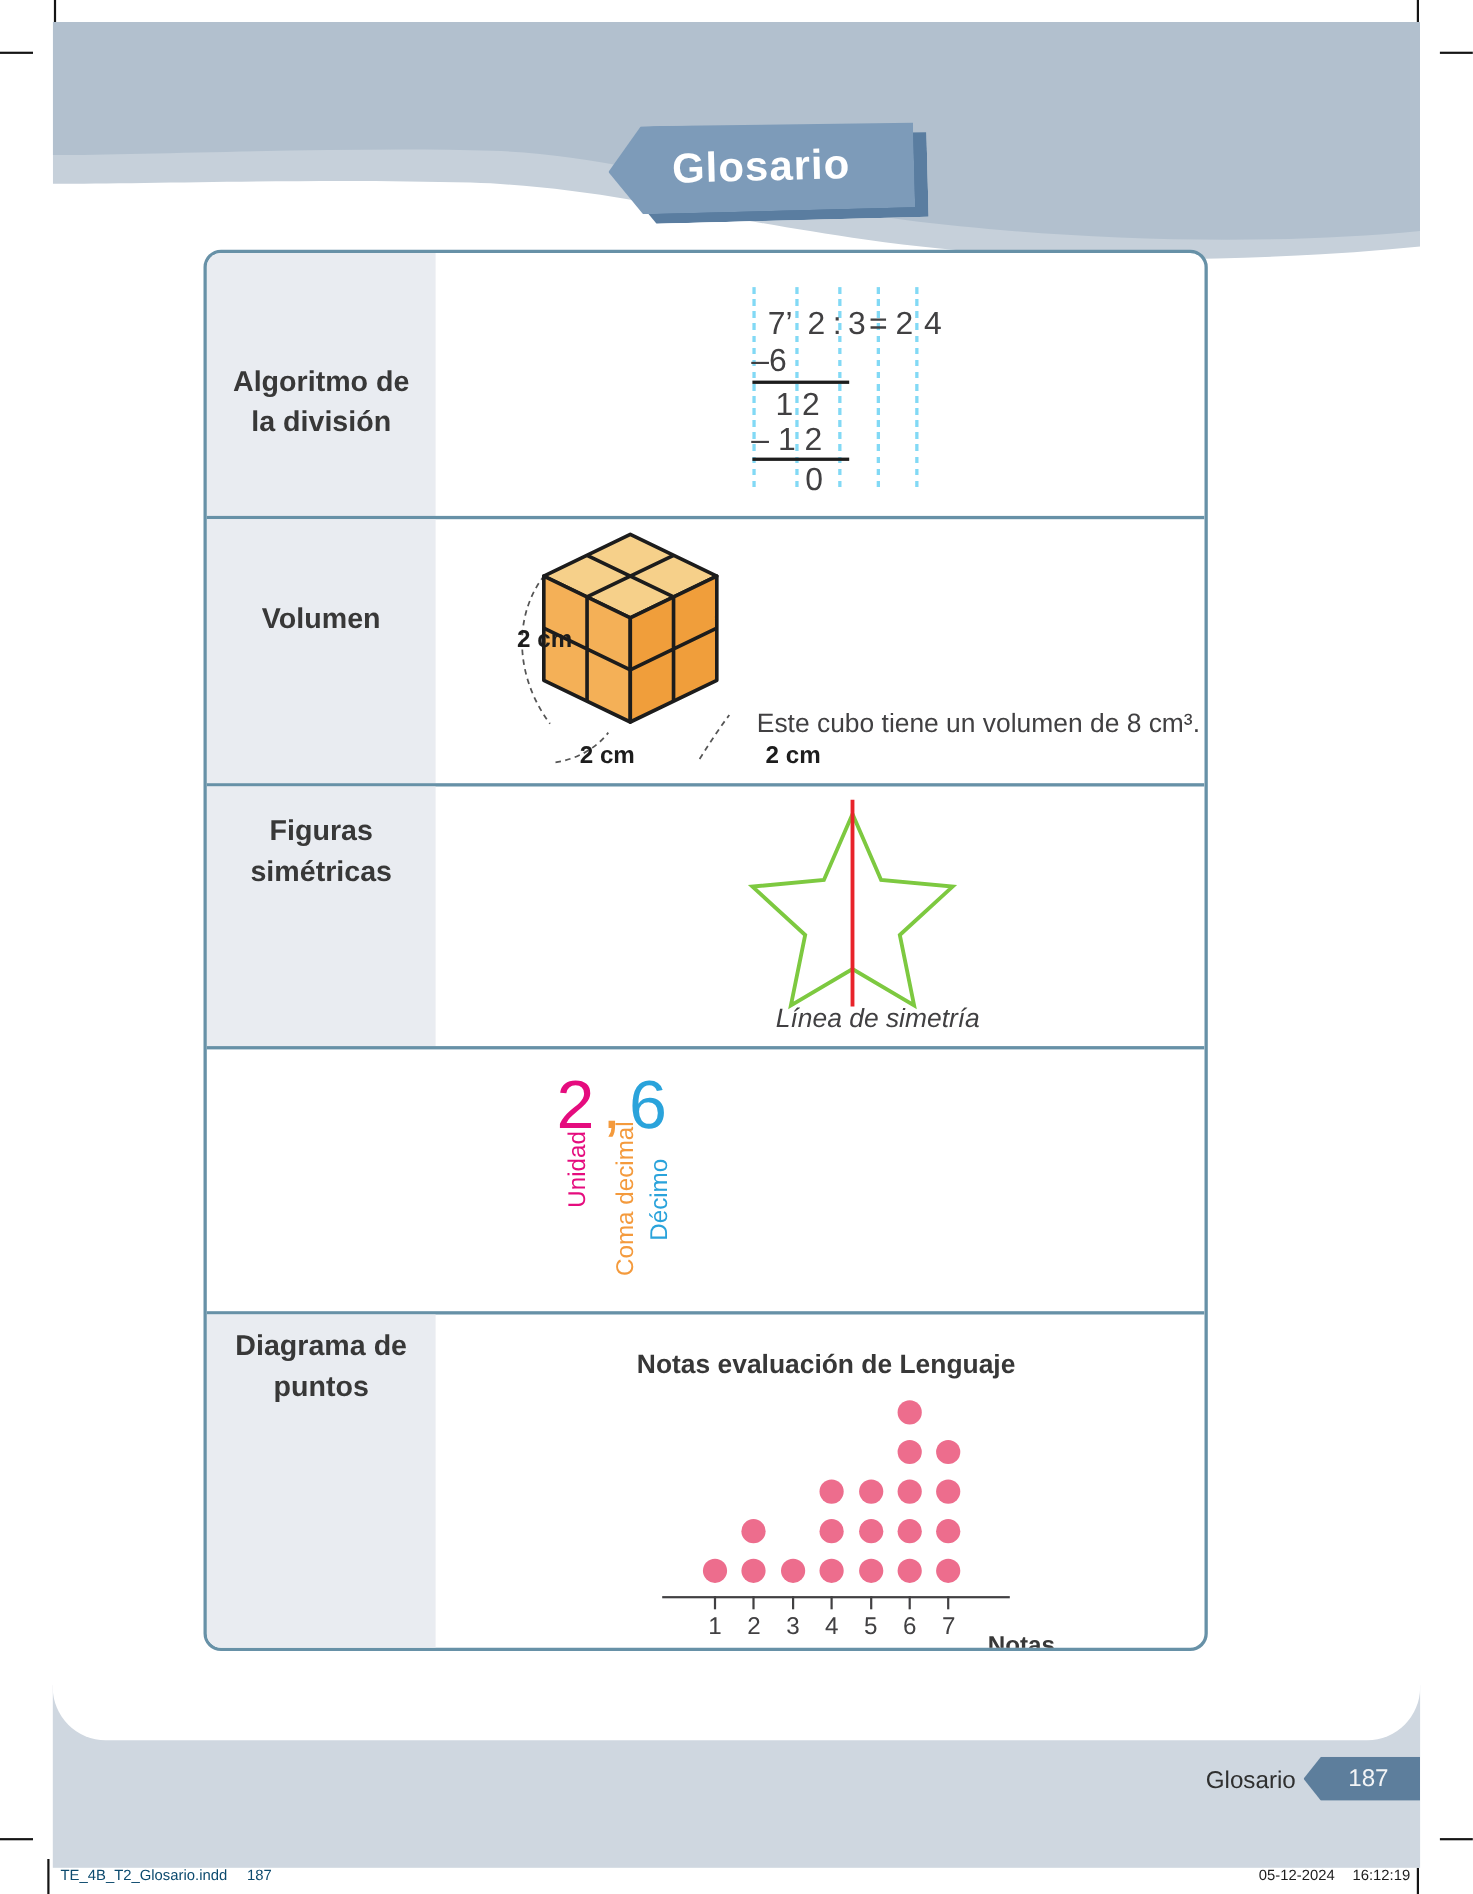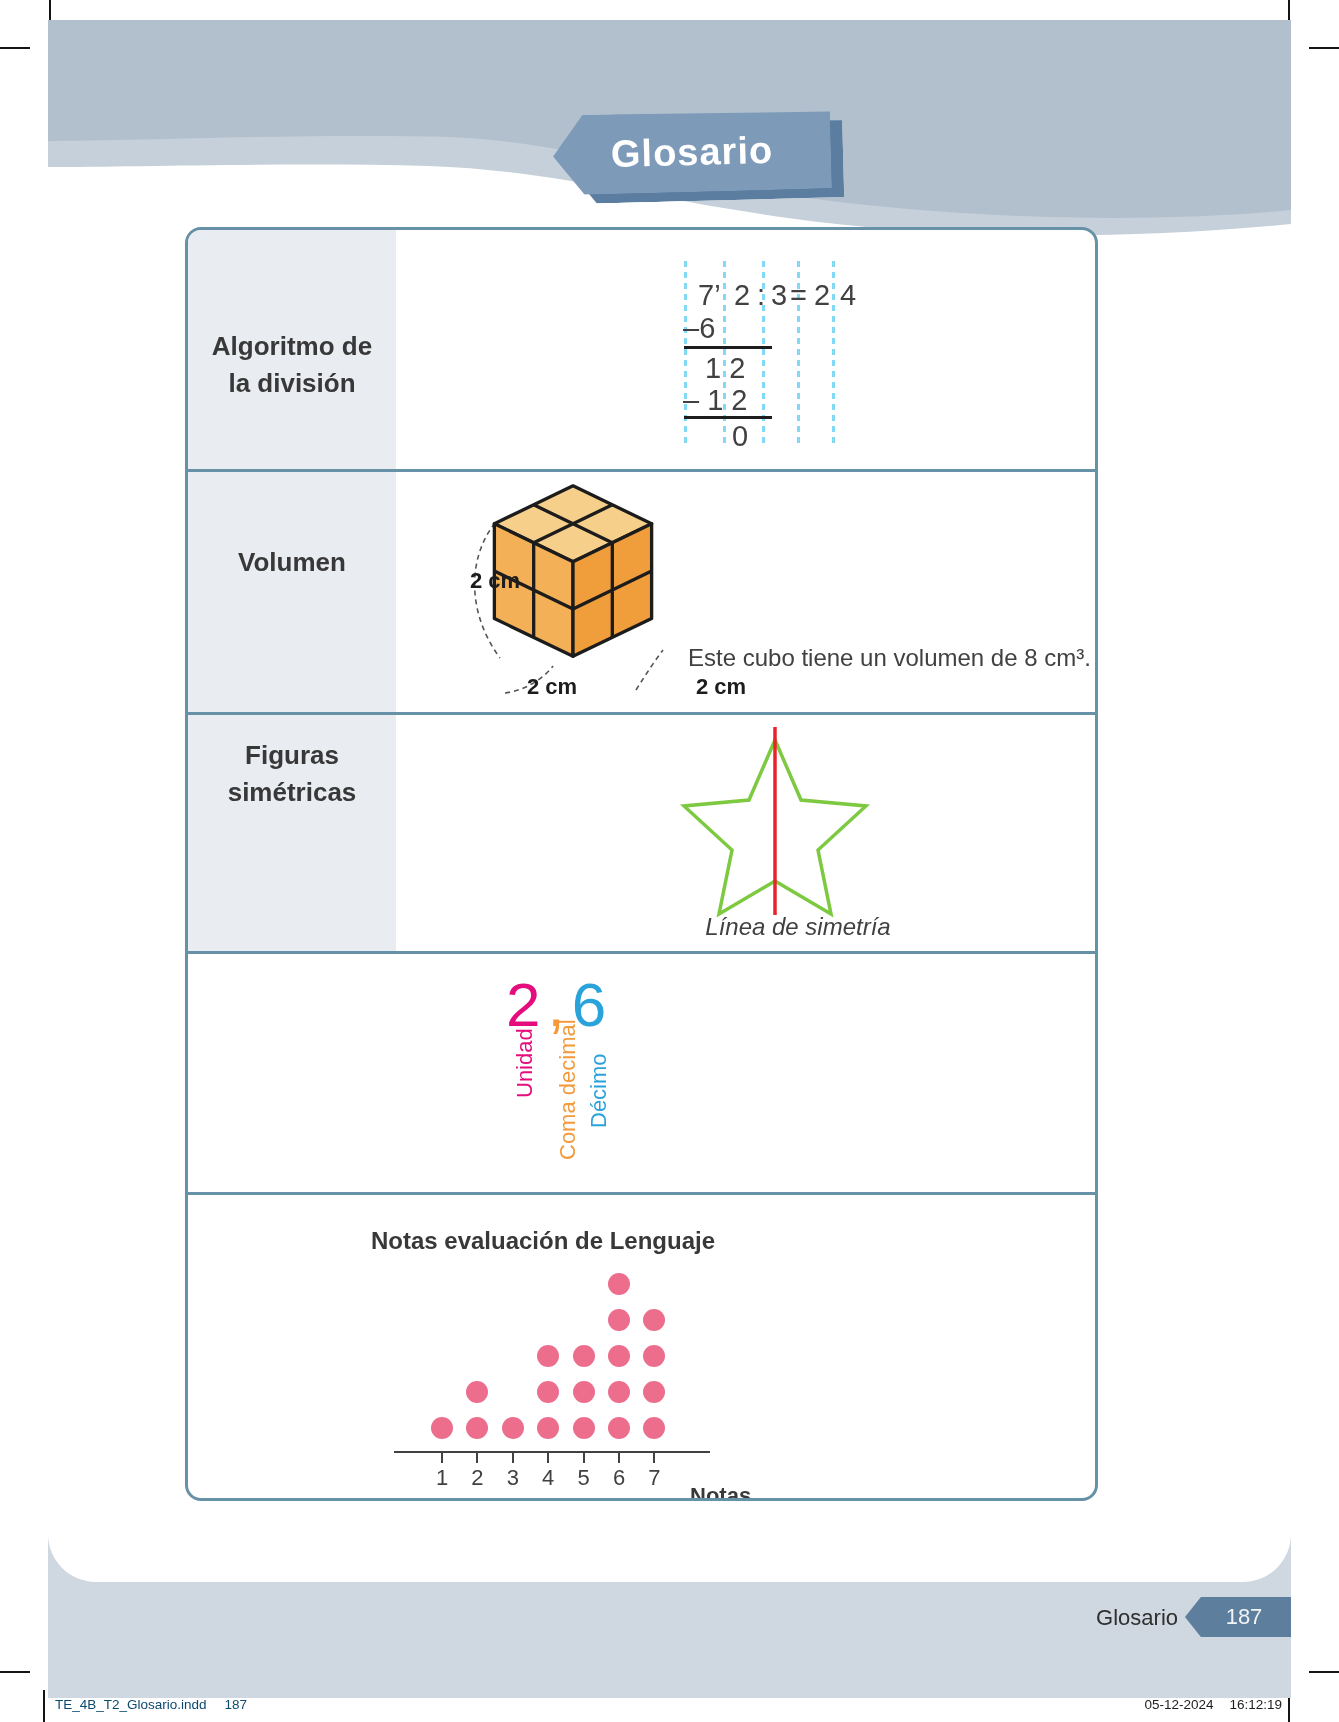--- a/index.html
+++ b/index.html
@@ -187,20 +187,24 @@
         <div class="dec-digits">
           <span class="dec-units">2</span><span class="dec-comma">,</span><span class="dec-tenths">6</span>
         </div>
         <span class="vlabel vl-pink" style="left:324px;top:144px;">Unidad</span>
         <span class="vlabel vl-orange" style="left:367px;top:206px;">Coma decimal</span>
         <span class="vlabel vl-blue" style="left:398px;top:174px;">Décimo</span>
       </div>
     </div>
 
     <div class="g-row r5">
+      <div class="term-cell pt5">
+        <div>Diagrama de</div>
+        <div>puntos</div>
+      </div>
       <div class="content-cell">
         <div class="plot-title">Notas evaluación de Lenguaje</div>
         <div class="dot-plot">
             <span class="dot" style="left: 37px; bottom: 12px;"></span>
             <span class="tick" style="left: 47px;"></span>
             <span class="tick-label" style="left: 36px;">1</span>
             <span class="dot" style="left: 72.4px; bottom: 12px;"></span>
             <span class="dot" style="left: 72.4px; bottom: 48px;"></span>
             <span class="tick" style="left: 82.4px;"></span>
             <span class="tick-label" style="left: 71.4px;">2</span>

